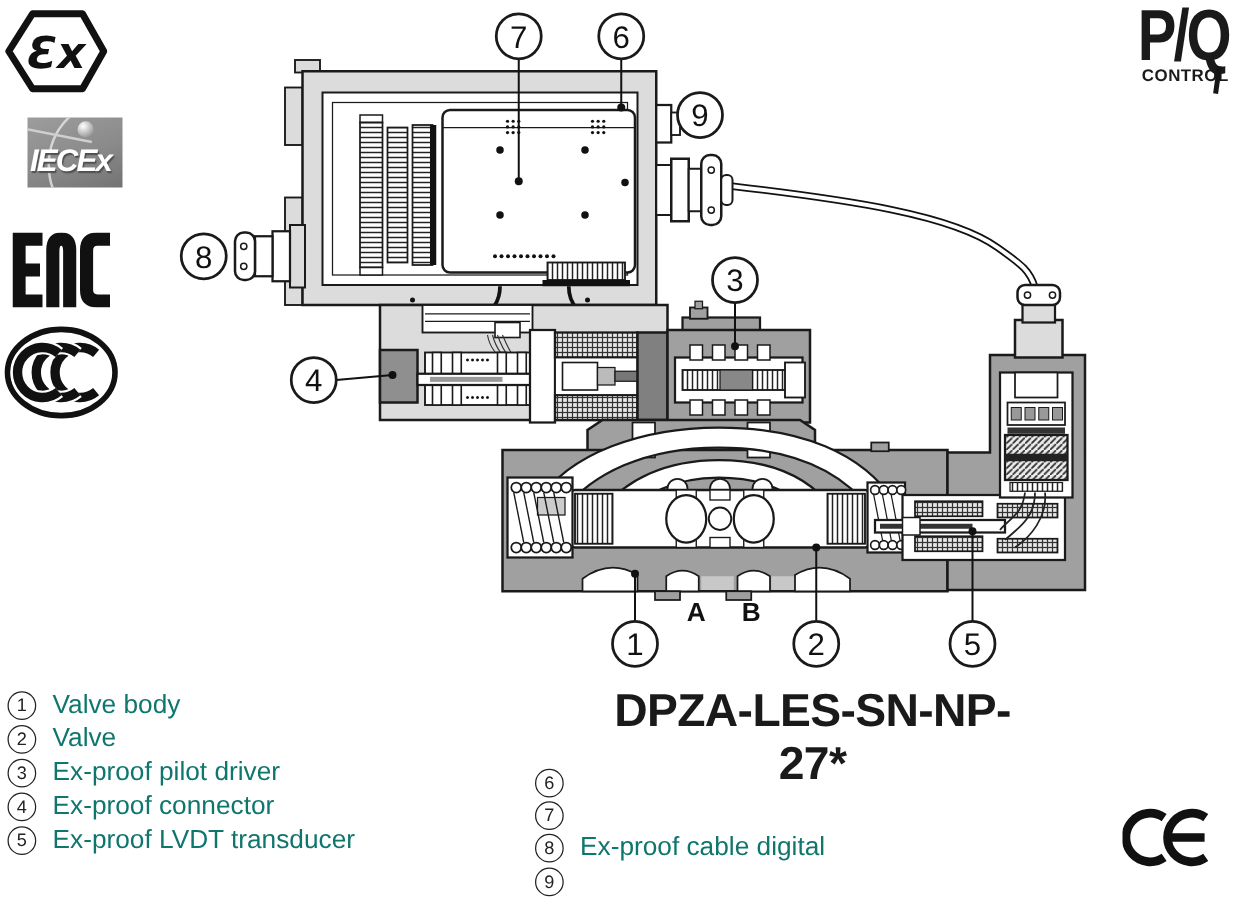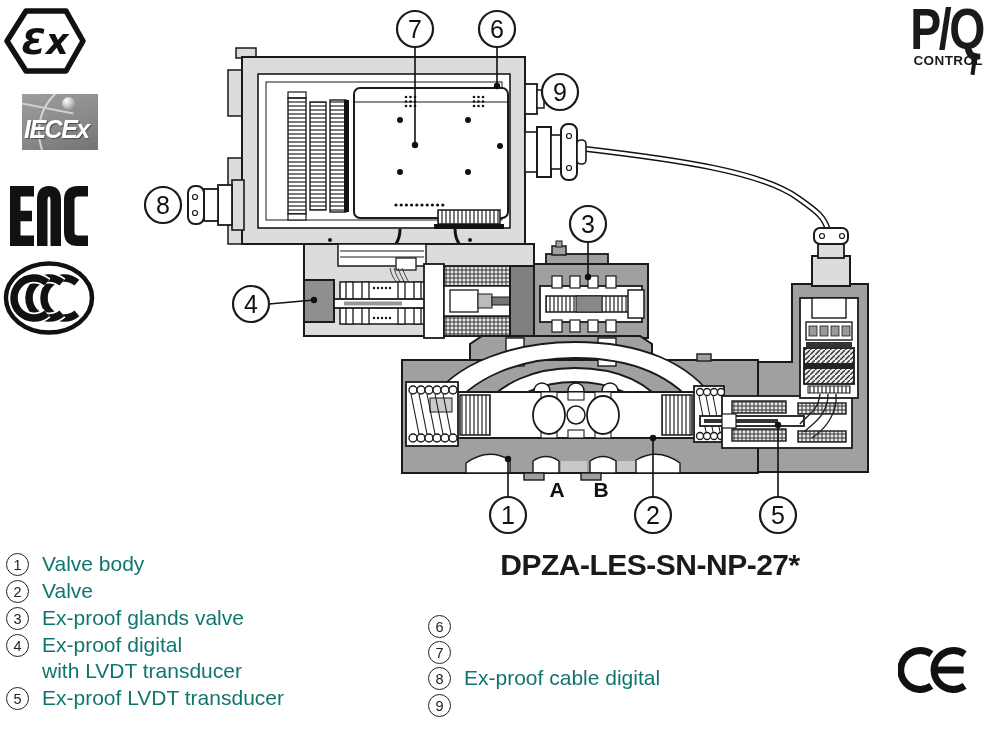--- a/index.html
+++ b/index.html
@@ -26,21 +26,21 @@
 
   
   .pq{right:20px;top:5px;text-align:right;line-height:1;}
   .pq-top{display:inline-block;font-size:58px;font-weight:bold;letter-spacing:-3px;
     transform:scaleX(.8);transform-origin:100% 50%;line-height:48px;}
   .pq-bottom{font-size:13.5px;font-weight:bold;letter-spacing:.4px;margin-top:1px;}
   .pq-tail{position:absolute;right:7px;top:48px;width:4px;height:22px;background:#151515;transform:rotate(8deg);}
 
   
   .model-title{left:470px;top:548px;width:360px;text-align:center;
-    font-size:30px;font-weight:bold;letter-spacing:-0.5px;}
+    font-size:37px;font-weight:bold;letter-spacing:-0.5px;}
   .legend{display:block;}
   .legend-left{left:6px;top:551px;width:360px;}
   .legend-right{left:428px;top:613px;width:420px;}
   .lrow{display:flex;align-items:flex-start;margin-bottom:1px;}
   .cnum{flex:0 0 auto;width:21px;height:21px;border:1.7px solid #222;border-radius:50%;
     display:flex;align-items:center;justify-content:center;font-size:14.5px;
     margin-right:13px;margin-top:2px;color:#222;}
   .llabel{font-size:21px;line-height:26px;color:#0f766e;}
 
   
@@ -449,28 +449,27 @@
     </div>
     <div class="lrow">
       <span class="cnum">2</span>
       <div class="llabel">
         <div>Valve</div>
       </div>
     </div>
     <div class="lrow">
       <span class="cnum">3</span>
       <div class="llabel">
-        <div>Ex-proof glands valve</div>
+        <div>Ex-proof pilot driver</div>
       </div>
     </div>
     <div class="lrow">
       <span class="cnum">4</span>
       <div class="llabel">
-        <div>Ex-proof digital</div>
-        <div>with LVDT transducer</div>
+        <div>Ex-proof connector</div>
       </div>
     </div>
     <div class="lrow">
       <span class="cnum">5</span>
       <div class="llabel">
         <div>Ex-proof LVDT transducer</div>
       </div>
     </div>
   </div>
 <div class="abs legend legend-right" id="legend-right">

